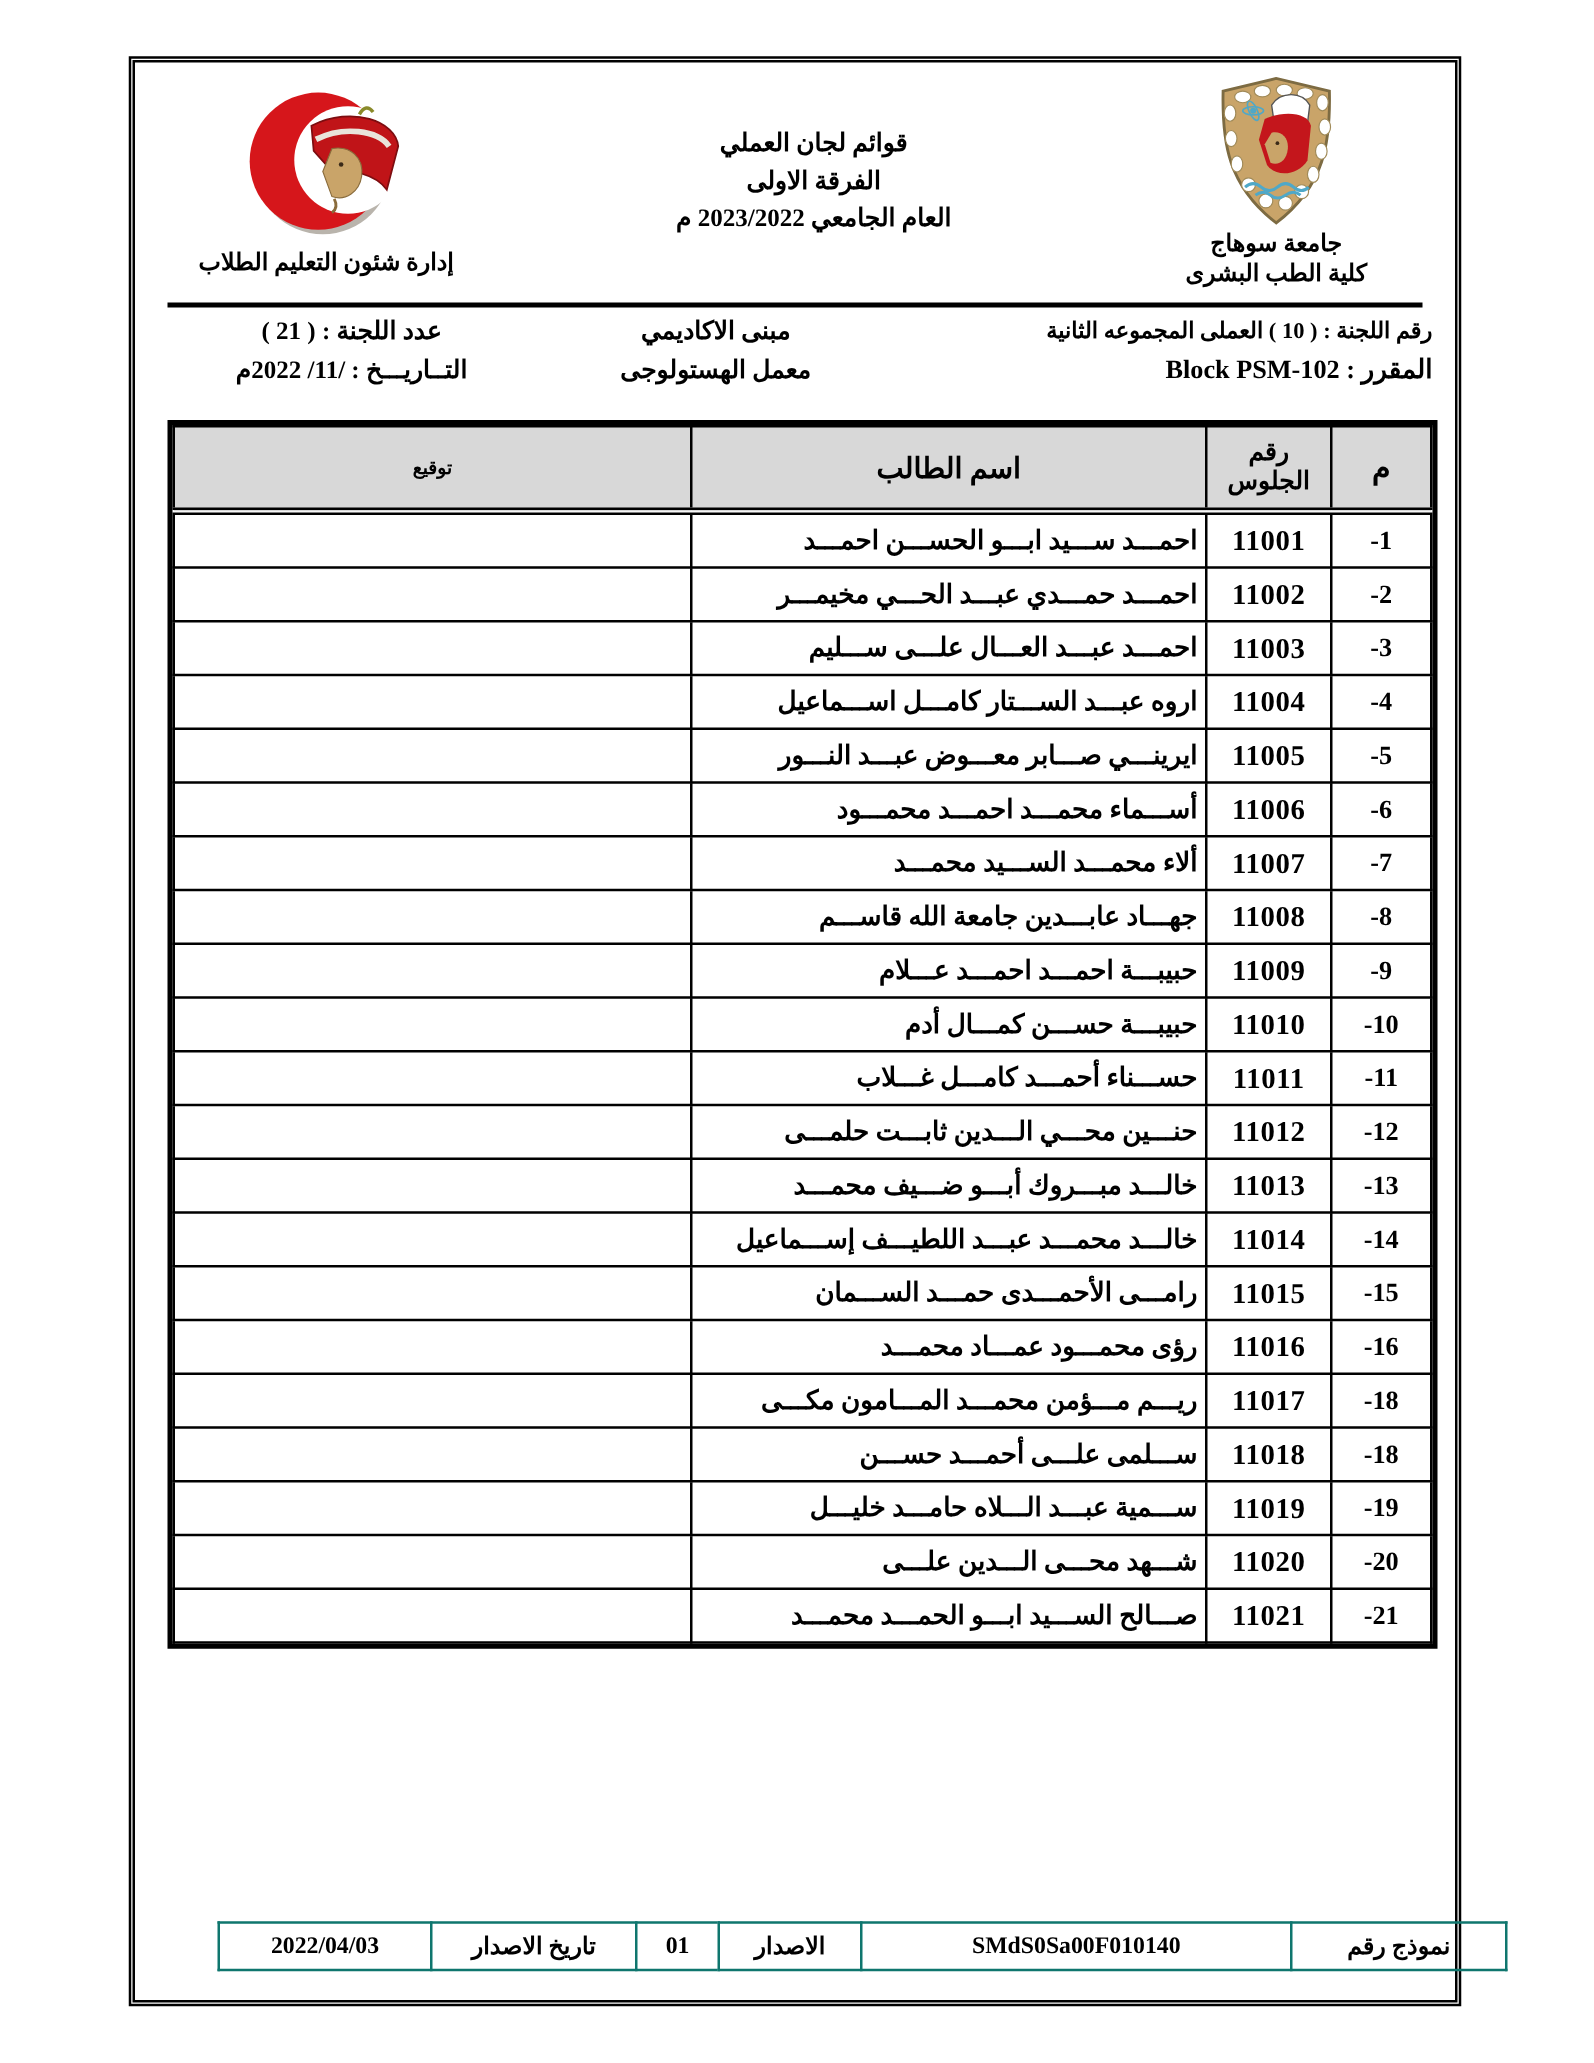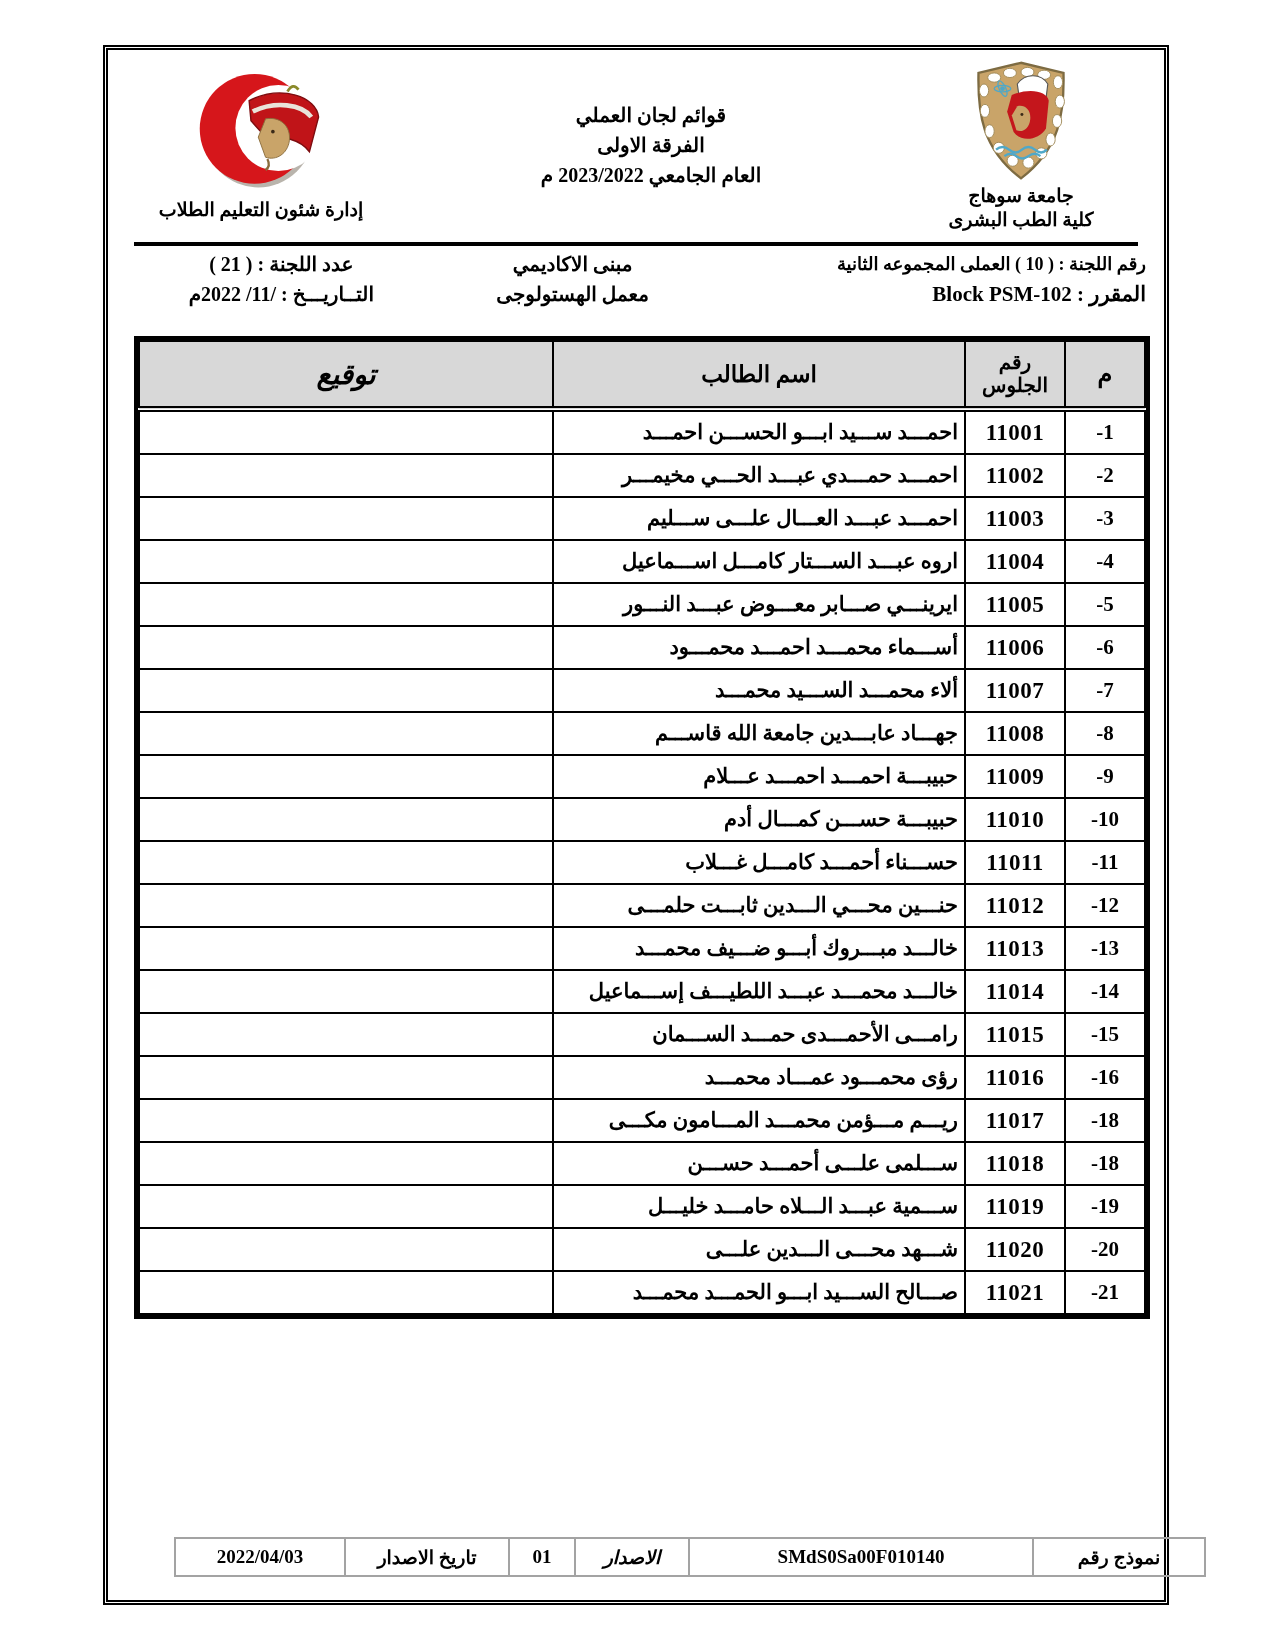--- a/index.html
+++ b/index.html
@@ -42,39 +42,39 @@
   table.students col.col-seat{width:100px;}
   table.students col.col-name{width:412px;}
   table.students th{
     background:var(--header-row-bg,#d8d8d8);
     border:2px solid #000;border-bottom:6px double #000;
     font-weight:bold;height:60px;padding:2px;
   }
   table.students th.h-m{font-size:24px;}
   table.students th.h-seat{font-size:20px;line-height:1.15;}
   table.students th.h-name{font-size:23px;}
-  table.students th.h-sign{font-size:28px;font-style:italic;}
+  table.students th.h-sign{font-size:15px;}
   table.students td{
     border:2px solid #000;height:41px;padding:0 6px;overflow:hidden;
     white-space:nowrap;font-weight:bold;
   }
   td.c-m{text-align:center;font-size:21px;}
   td.c-seat{text-align:center;font-size:23px;letter-spacing:.5px;}
   td.c-name{text-align:right;font-size:21px;padding-right:10px;}
   td.c-sign{background:#fff;}
   
   .footer-wrap{position:absolute;top:1487px;right:44px;width:946px;}
   table.footer{direction:rtl;border-collapse:collapse;width:100%;table-layout:fixed;}
   table.footer td{
-    border:2px solid #a3a3a3;height:36px;font-weight:bold;font-size:19px;
+    border:2px solid #0f766e;height:36px;font-weight:bold;font-size:19px;
     text-align:center;padding:0 6px;white-space:nowrap;overflow:hidden;
   }
   td.f-form-label{width:158px;}
   td.f-code{width:330px;font-size:21px;}
-  td.f-issue-label{width:100px;font-style:italic;}
+  td.f-issue-label{width:100px;}
   td.f-issue-val{width:52px;font-size:20px;}
   td.f-date-label{width:150px;}
   td.f-date-val{width:156px;font-size:20px;}
   .ltr{direction:ltr;unicode-bidi:bidi-override;}
 </style>
 </head>
 <body>
 
 <div class="page-frame">
 

